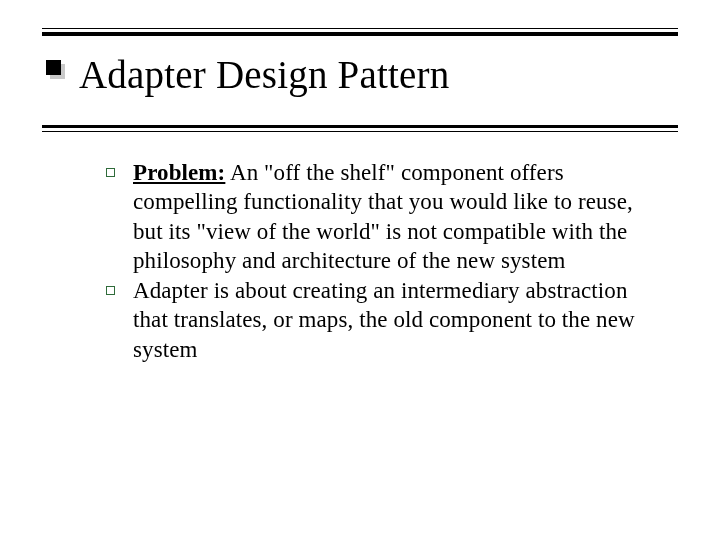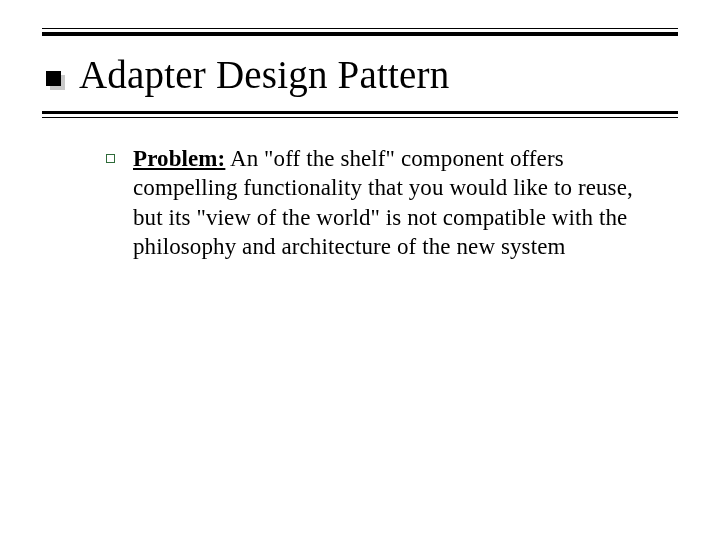--- a/index.html
+++ b/index.html
@@ -14,22 +14,22 @@
     .top-line-thin {
       border-top: 1.5px solid #000;
       height: 4px;
     }
     .top-line-thick {
       border-top: 4px solid #000;
       margin-bottom: 16px;
     }
     .title-row {
       display: flex;
-      align-items: center;
-      margin-bottom: 14px;
+      align-items: flex-start;
+      margin-bottom: 28px;
       padding-left: 4px;
     }
     .title-bullet-wrap {
       position: relative;
       width: 15px;
       height: 15px;
       margin-right: 18px;
       flex-shrink: 0;
       margin-top: 8px;
     }
@@ -106,15 +106,19 @@
 <div class="under-title-thick"></div>
 <div class="under-title-thin"></div>
 
 <div class="bullet-list">
 
   <div class="bullet-item">
     <div class="small-bullet"></div>
     <div class="bullet-text"><span class="bold-label">Problem:</span><span> An "off the shelf" component offers compelling functionality that you would like to reuse, but its "view of the world" is not compatible with the philosophy and architecture of the new system</span></div>
   </div>
 
+  <div class="bullet-item">
+    <div class="small-bullet"></div>
+    <div class="bullet-text"><span>Adapter is about creating an intermediary abstraction that translates, or maps, the old component to the new system</span></div>
+  </div>
 
 
 </div>
 
 </body></html>

